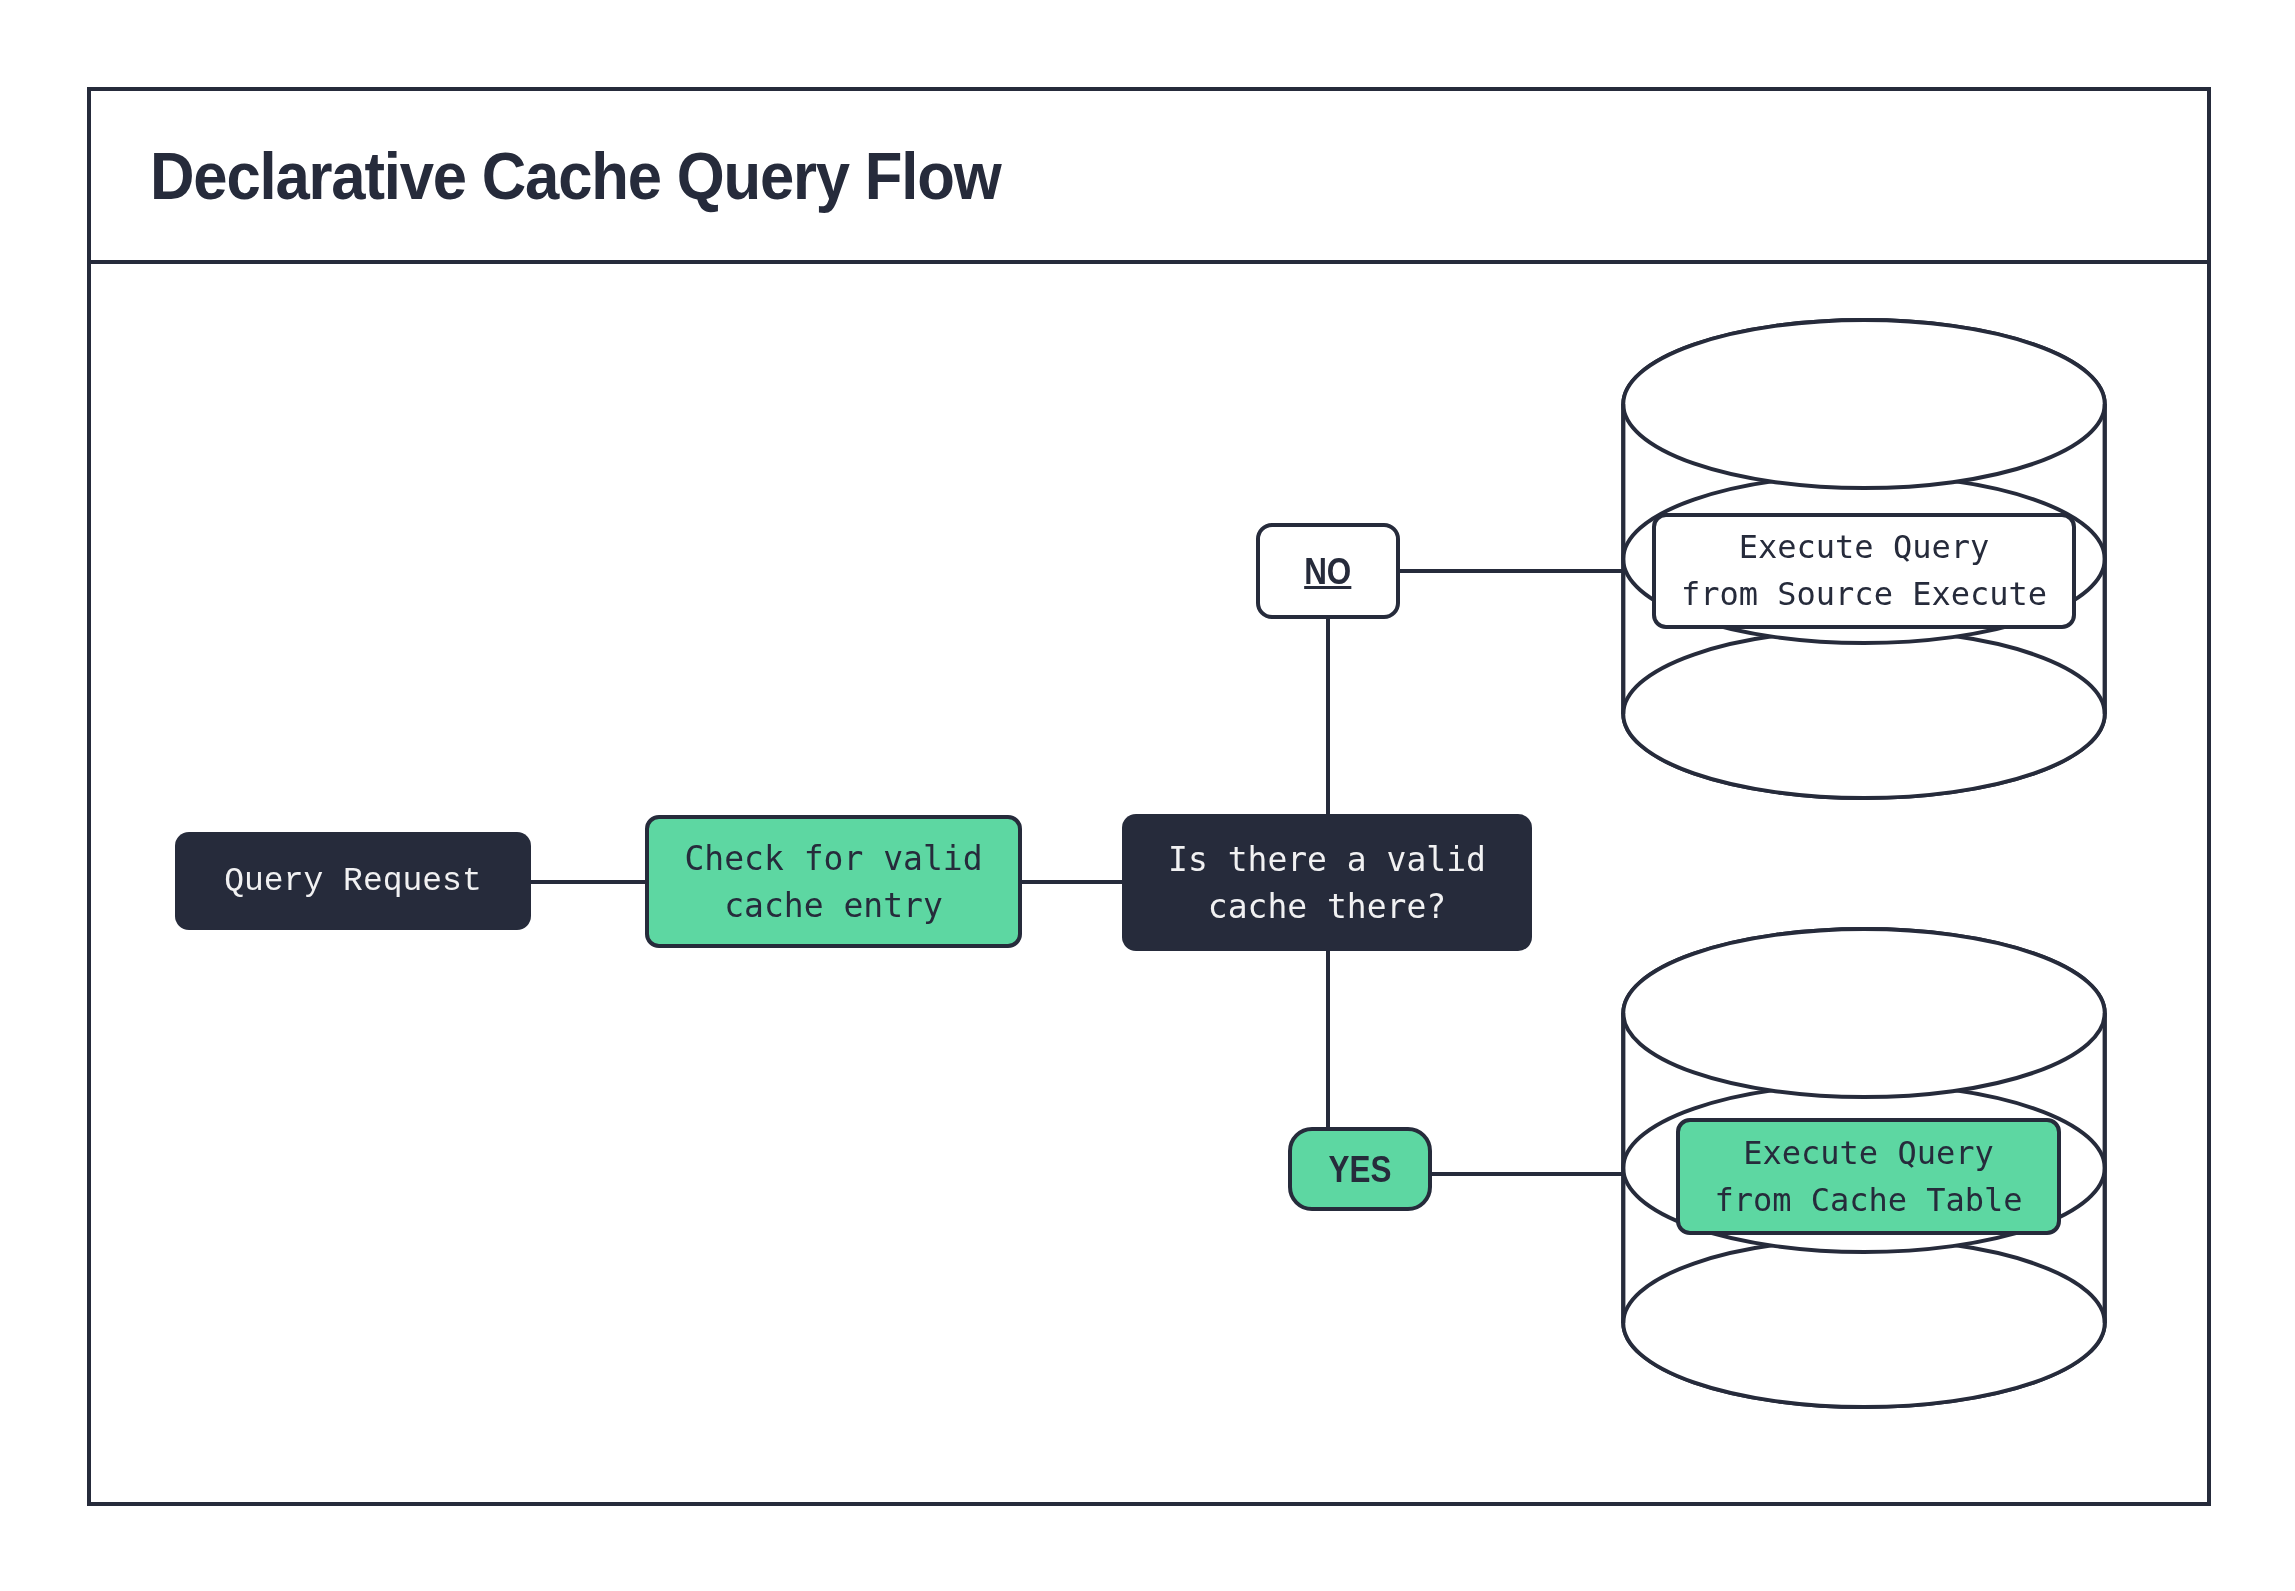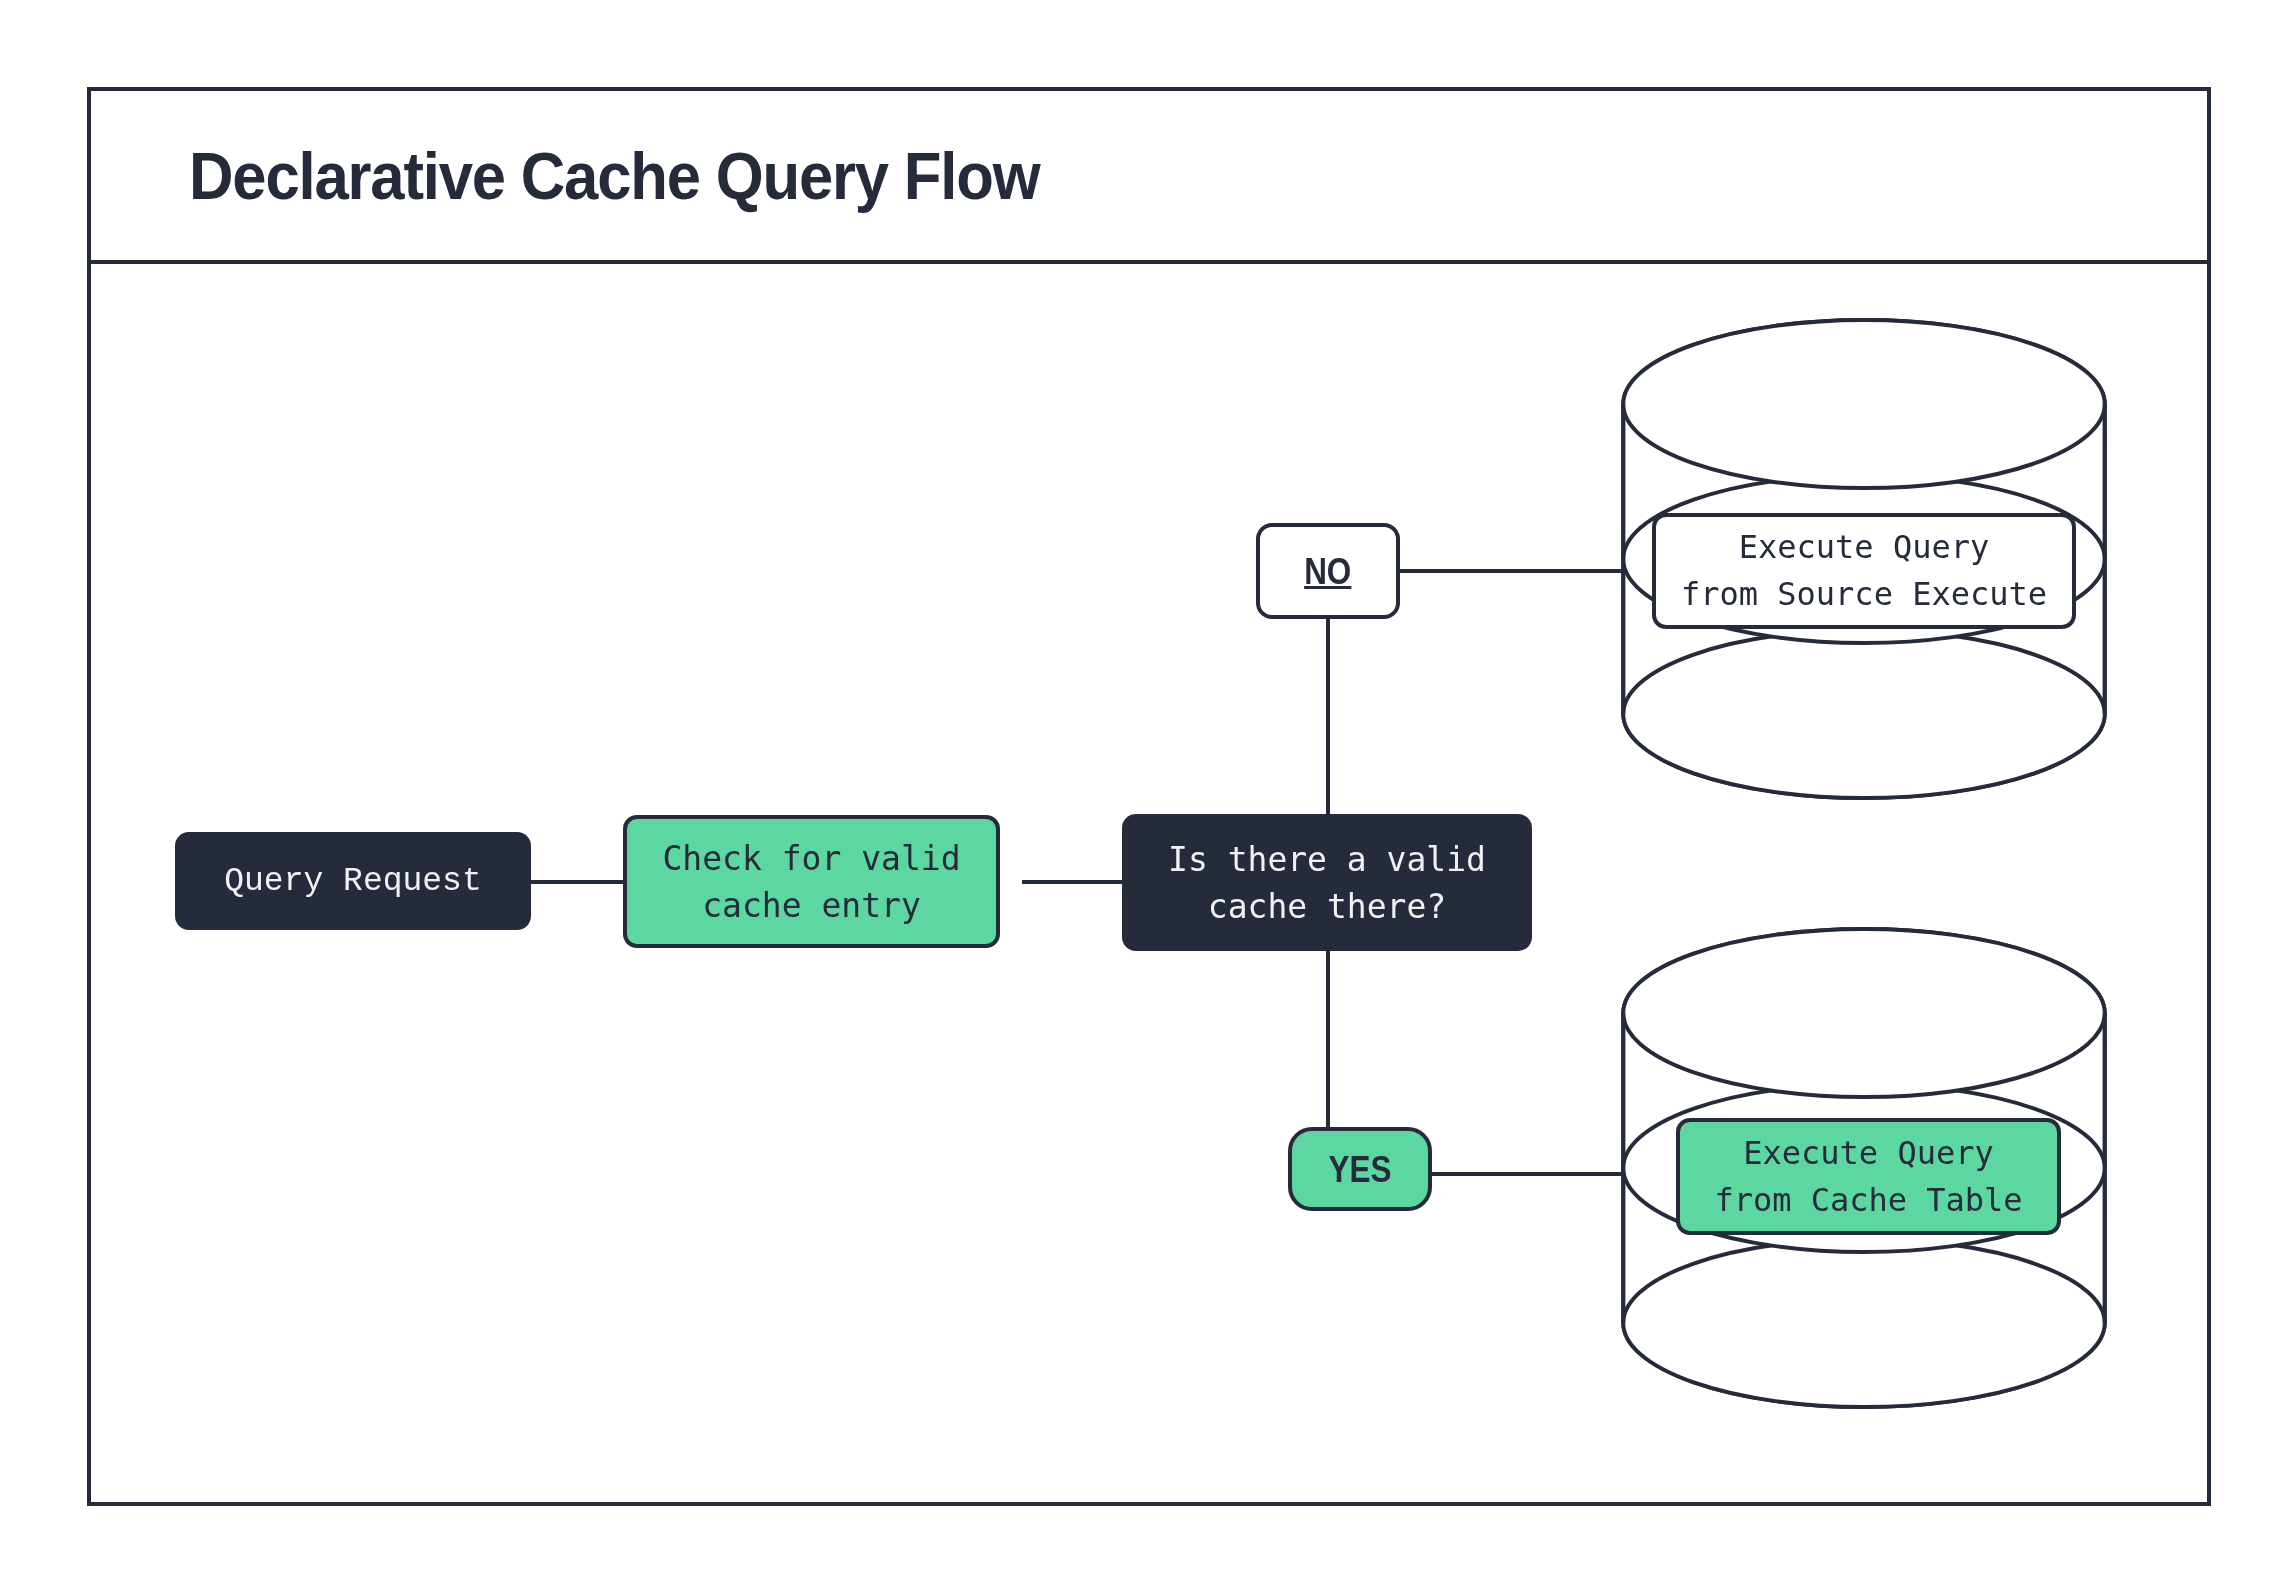--- a/index.html
+++ b/index.html
@@ -12,21 +12,21 @@
     overflow:hidden;
   }
   .frame{
     position:absolute;left:87px;top:87px;width:2124px;height:1419px;
     box-sizing:border-box;border:4.4px solid var(--dark,#262b3b);
     background:#ffffff;
   }
   .header{
     position:absolute;left:0;top:0;right:0;height:169px;
     border-bottom:4.4px solid var(--dark,#262b3b);
-    display:flex;align-items:center;padding-left:98px;
+    display:flex;align-items:center;padding-left:59px;
   }
   .title{
     font-family:"Liberation Sans","DejaVu Sans",sans-serif;
     font-weight:700;font-size:67px;letter-spacing:-1.3px;
     color:var(--dark,#262b3b);
     display:inline-block;transform:scaleX(.92);transform-origin:left center;
     white-space:nowrap;
   }
   .node{
     position:absolute;box-sizing:border-box;
@@ -68,21 +68,21 @@
   <div class="conn" style="left:1022px;top:880px;width:101px;height:4px;"></div>
   <div class="conn" style="left:1326px;top:619px;width:4px;height:195px;"></div>
   <div class="conn" style="left:1326px;top:951px;width:4px;height:176px;"></div>
   <div class="conn" style="left:1399px;top:569px;width:224px;height:4px;"></div>
   <div class="conn" style="left:1399px;top:1172px;width:224px;height:4px;"></div>
 
   <div class="node dark" style="left:175px;top:832px;width:356px;height:98px;font-family:Liberation Mono, monospace;">
     <div>Query Request</div>
   </div>
 
-  <div class="node green" style="left:623px;top:815px;width:377px;height:133px;text-align:center;">
+  <div class="node green" style="left:645px;top:815px;width:377px;height:133px;text-align:center;">
     <div>Check for valid</div>
     <div>cache entry</div>
   </div>
 
   <div class="node dark" style="left:1122px;top:814px;width:410px;height:137px;">
     <div>Is there a valid</div>
     <div>cache there?</div>
   </div>
 
   <div class="node white" style="left:1256px;top:523px;width:144px;height:96px;text-decoration:underline;">

